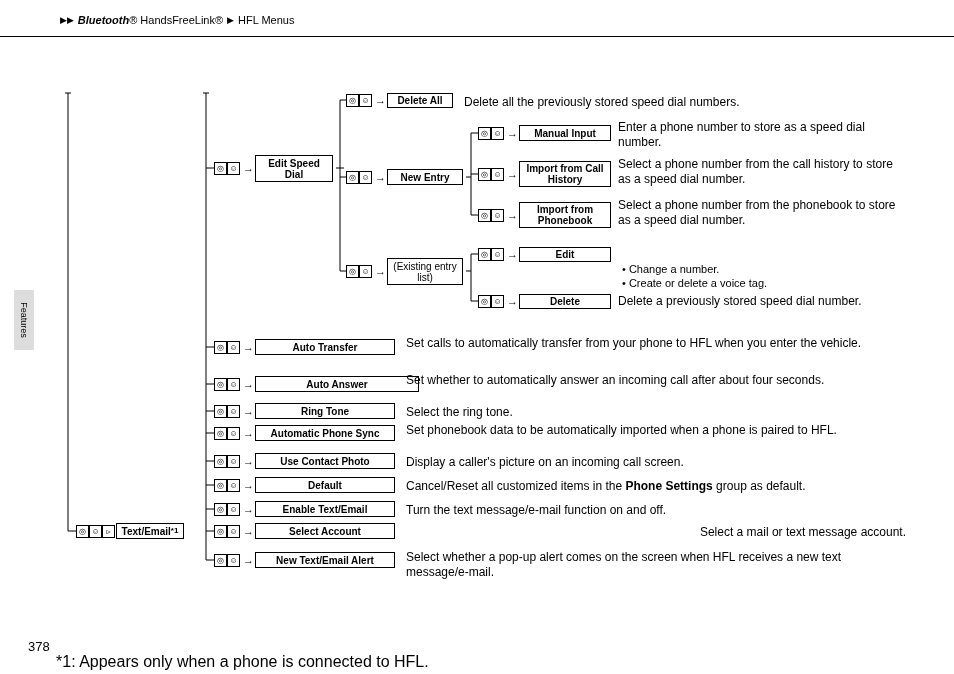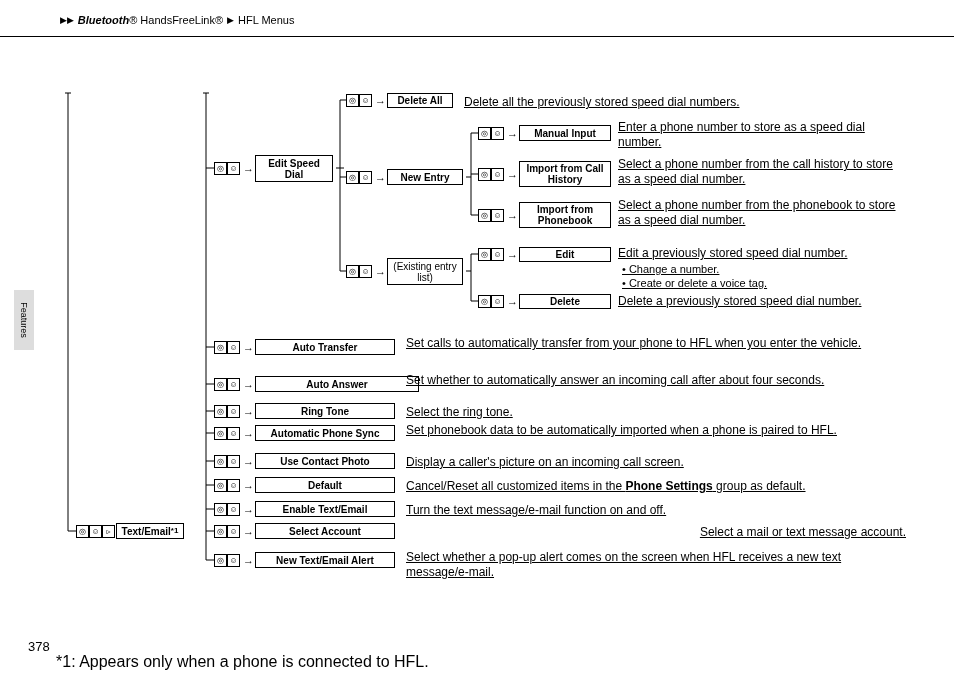--- a/index.html
+++ b/index.html
@@ -87,21 +87,20 @@
     justify-content: center;
     text-align: center;
     background: #fff;
     line-height: 1.1;
     padding: 1px 2px;
   }
   .desc {
     position: absolute;
     font-size: 12px;
     line-height: 1.25;
-    text-decoration: underline;
   }
   .bullet { padding-left: 10px; text-indent: -10px; font-size: 11px; }
   .icons {
     position: absolute;
     display: flex;
     gap: 0;
   }
   .icn {
     width: 13px;
     height: 13px;
@@ -243,21 +242,20 @@
   </div>
   <div class="arr" style="left:319px; top:181px;">→</div>
   <div class="pbox" style="left:331px; top:173px; width:76px; height:27px;">(Existing entry list)</div>
 
   <div class="icons" style="left:422px; top:163px;">
     <div class="icn">◎</div>
       <div class="icn">☺</div>
   </div>
   <div class="arr" style="left:451px; top:164px;">→</div>
   <div class="box" style="left:463px; top:162px; width:92px; height:15px;">Edit</div>
-  <div class="desc" style="left:562px; top:161px; width:290px;">Edit a previously stored speed dial number.</div>
   <div class="desc bullet" style="left:566px; top:178px;">• Change a number.</div>
   <div class="desc bullet" style="left:566px; top:192px;">• Create or delete a voice tag.</div>
 
   <div class="icons" style="left:422px; top:210px;">
     <div class="icn">◎</div>
       <div class="icn">☺</div>
   </div>
   <div class="arr" style="left:451px; top:211px;">→</div>
   <div class="box" style="left:463px; top:209px; width:92px; height:15px;">Delete</div>
   <div class="desc" style="left:562px; top:209px; width:290px;">Delete a previously stored speed dial number.</div>

